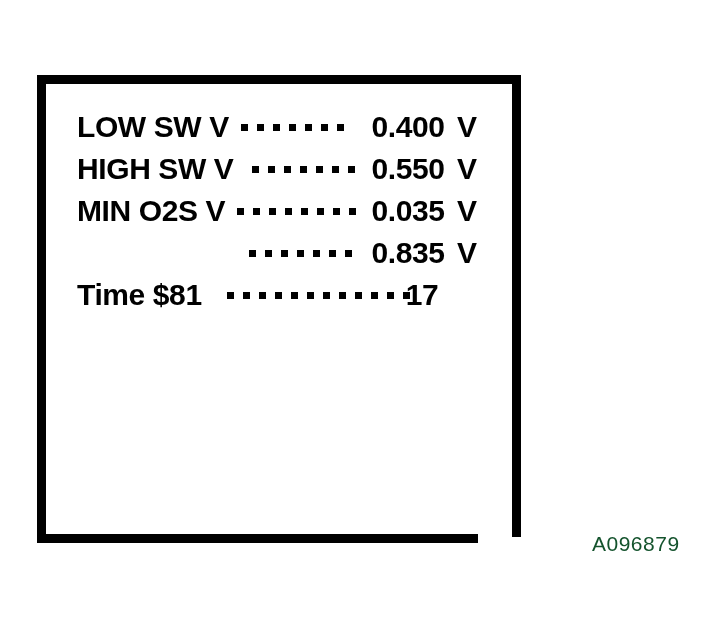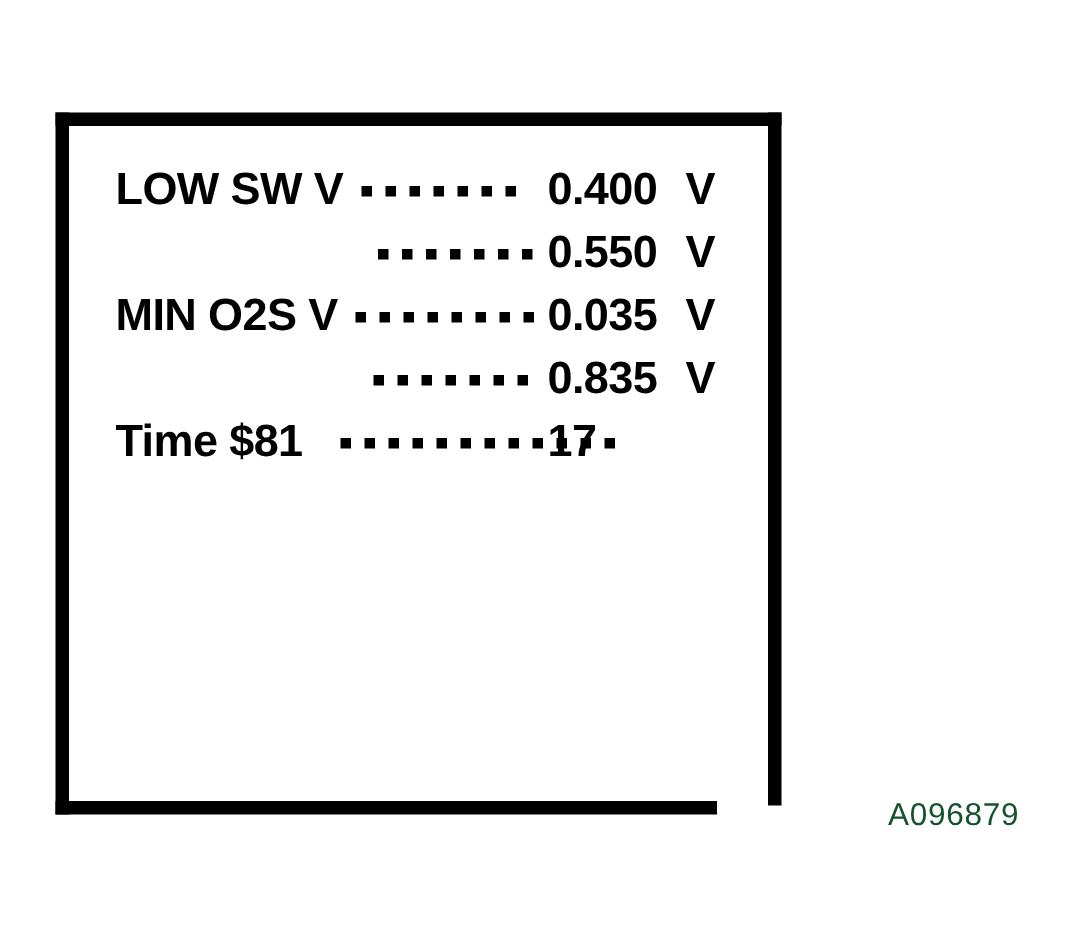--- a/index.html
+++ b/index.html
@@ -91,21 +91,21 @@
     height: 7px;
     background: #000000;
   }
   .readout-value {
     position: absolute;
     top: 0;
     font-size: 30px;
     font-weight: bold;
     letter-spacing: -0.4px;
     line-height: 30px;
-    text-align: left;
+    text-align: center;
     font-family: "Liberation Sans", sans-serif;
   }
   .readout-unit {
     position: absolute;
     top: 0;
     left: 380px;
     font-size: 30px;
     font-weight: bold;
     line-height: 30px;
     font-family: "Liberation Sans", sans-serif;
@@ -157,20 +157,21 @@
           <span class="dot"></span>
           <span class="dot"></span>
           <span class="dot"></span>
           <span class="dot"></span>
         </span>
       <span class="readout-value">0.400</span>
       <span class="readout-unit">V</span>
     </div>
 
     <div class="readout-row row-1">
+      <span class="readout-label">HIGH SW V</span>
       <span class="readout-dots">
           <span class="dot"></span>
           <span class="dot"></span>
           <span class="dot"></span>
           <span class="dot"></span>
           <span class="dot"></span>
           <span class="dot"></span>
           <span class="dot"></span>
         </span>
       <span class="readout-value">0.550</span>

